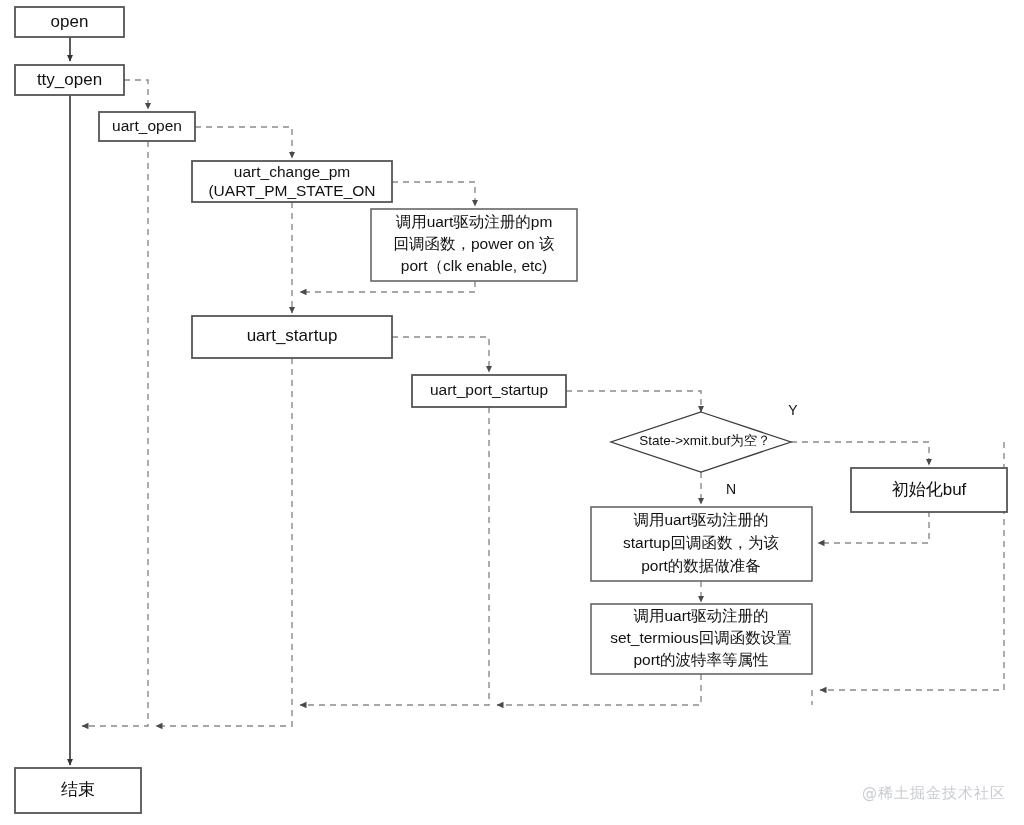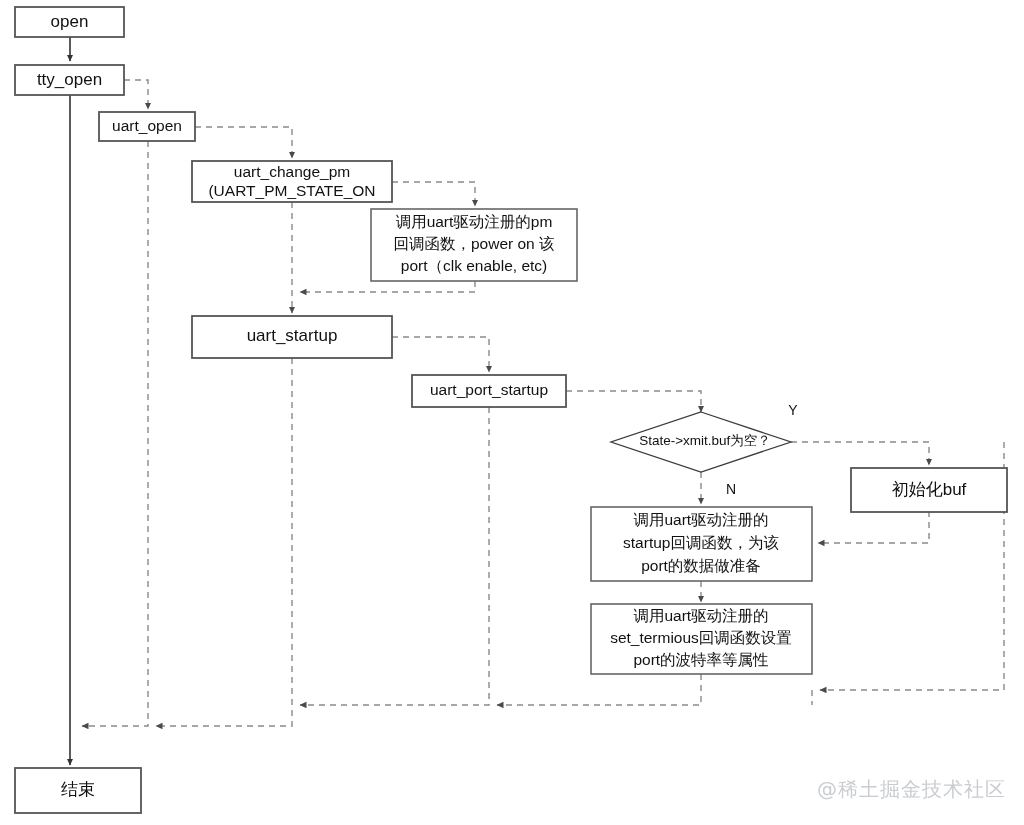--- a/index.html
+++ b/index.html
@@ -71,21 +71,21 @@
     stroke: #8a8a8a;
     stroke-width: 1.4;
     stroke-dasharray: 6 5;
     fill: none;
   }
   .watermark {
     position: absolute;
     right: 18px;
     bottom: 22px;
     font-family: "DejaVu Sans", sans-serif;
-    font-size: 20px;
+    font-size: 15px;
     color: #c9ccd1;
     letter-spacing: 1px;
     user-select: none;
   }
 </style>
 </head>
 <body>
 
 <svg id="flow" viewBox="0 0 1024 825">
   <defs>

